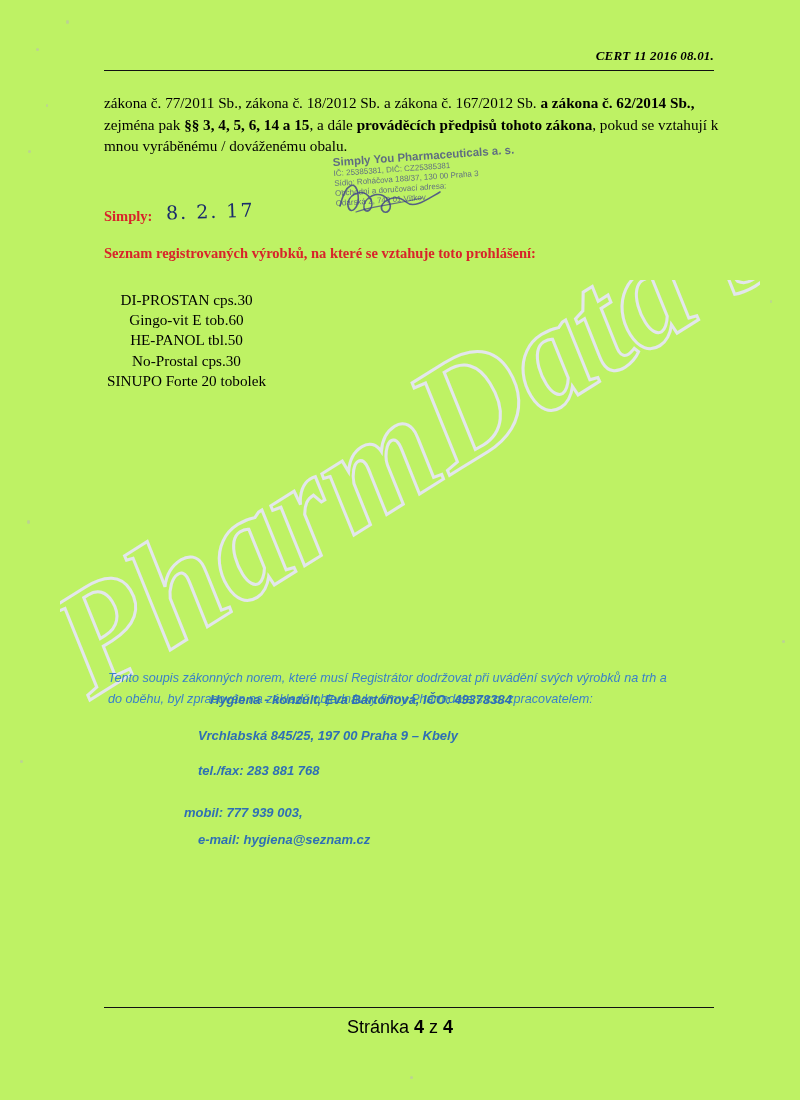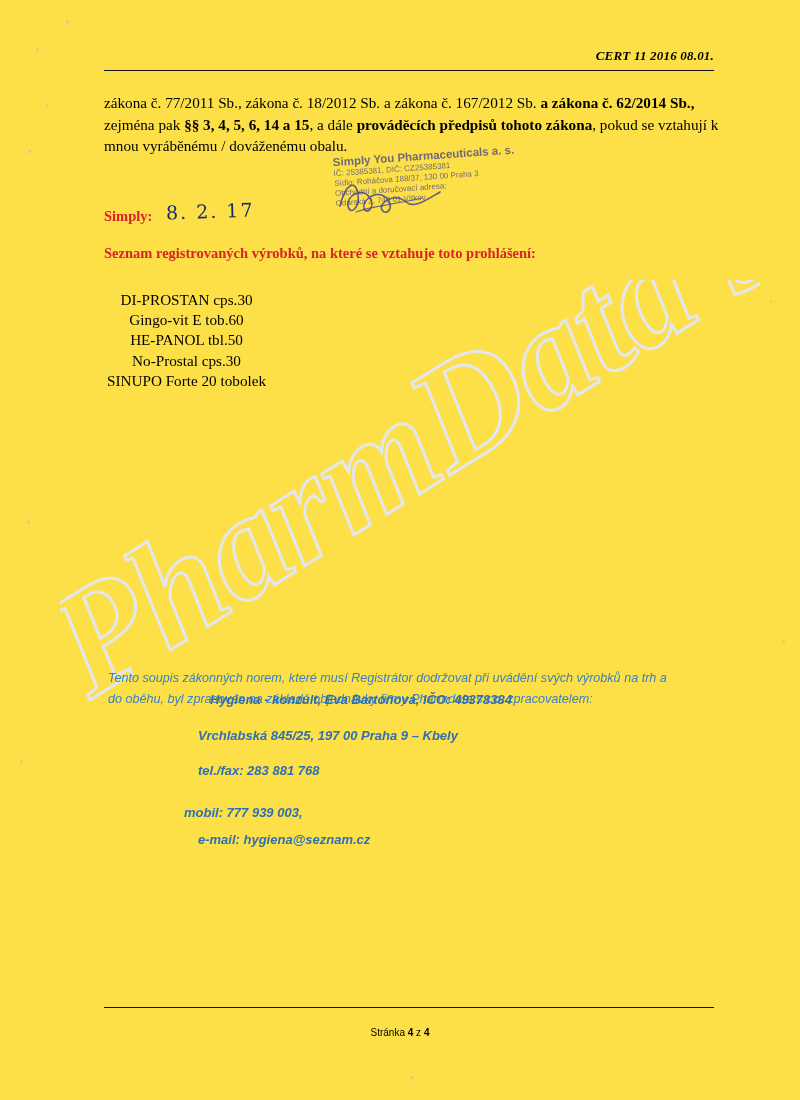--- a/index.html
+++ b/index.html
@@ -11,21 +11,21 @@
     width: 800px;
     height: 1100px;
     font-family: "Liberation Serif", serif;
     color: #000000;
     position: relative;
     overflow: hidden;
   }
   .page {
     position: absolute;
     inset: 0;
-    background: #fde047;
+    background: #bef264;
   }
 
   
   .speckle {
     position: absolute;
     background: #b9b9b9;
     border-radius: 50%;
     opacity: .55;
   }
 
@@ -190,21 +190,21 @@
     bottom: 92px;
     border-top: 1px solid #111;
   }
   .footer-text {
     position: absolute;
     left: 0;
     right: 0;
     bottom: 62px;
     text-align: center;
     font-family: "Liberation Sans", sans-serif;
-    font-size: 10px;
+    font-size: 18px;
     color: #000;
   }
   .footer-text b { font-weight: bold; }
 </style>
 </head>
 <body>
 
 <div class="page">
 
   <div class="speckle" style="left:66px;top:20px;width:3px;height:4px;"></div>

